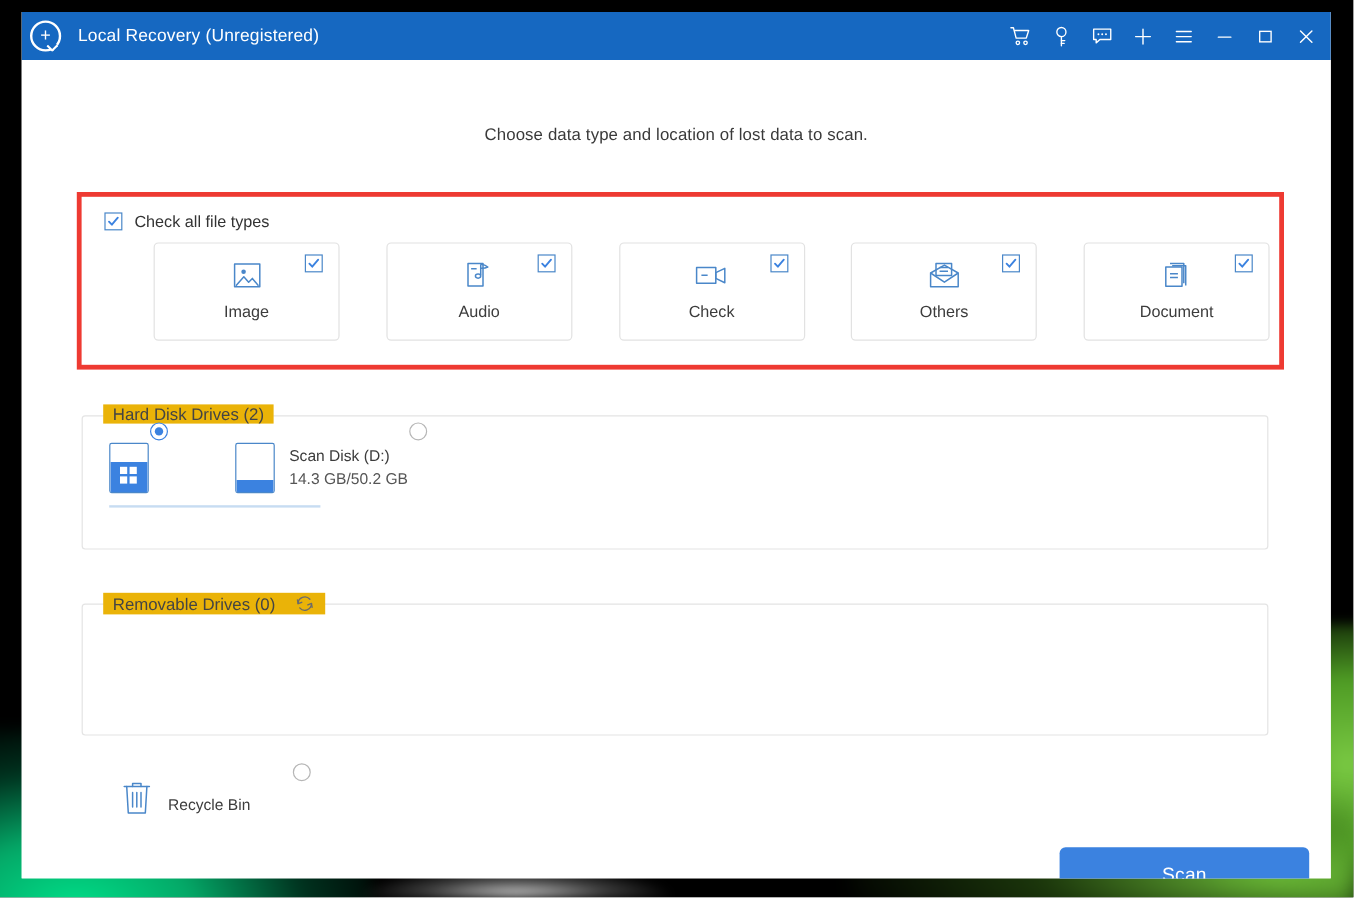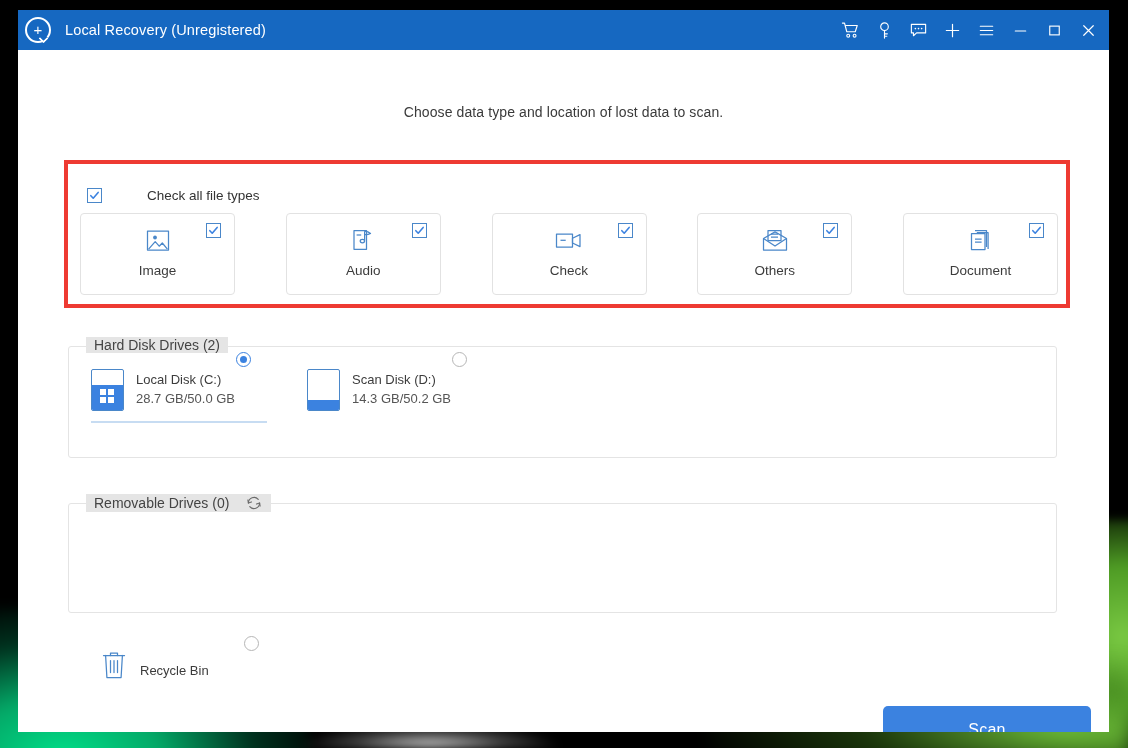--- a/index.html
+++ b/index.html
@@ -140,22 +140,21 @@
     left: 46px;
     top: 110px;
     width: 1006px;
     height: 148px;
     border: 4px solid #ee3a32;
     background: #ffffff;
   }
   #check-all-row {
     display: flex;
     align-items: center;
-    padding: 24px 0 0 19px;
-    gap: 35px;
+    padding: 13px 0 0 19px;
   }
   .cbox {
     width: 15px; height: 15px;
     border: 1px solid #4a87c9;
     background: #ffffff;
     display: flex; align-items: center; justify-content: center;
     flex: 0 0 auto;
     cursor: default;
   }
   .cbox svg { display:block; }
@@ -163,20 +162,21 @@
     margin-left: 10px;
     font-size: 13.5px;
     color: #333333;
   }
 
   #filetype-cards {
     display: flex;
     gap: 0px;
     padding: 10px 8px 0 12px;
     justify-content: space-between;
+    margin-left: 48px;
   }
   .ft-card {
     width: 155px;
     height: 82px;
     border: 1px solid #e2e2e2;
     border-radius: 4px;
     background: #ffffff;
     position: relative;
     display: flex;
     flex-direction: column;
@@ -209,21 +209,21 @@
   .group {
     position: absolute;
     border: 1px solid #e4e4e4;
     border-radius: 3px;
     background: #ffffff;
   }
   .group-legend {
     position: absolute;
     top: -10px;
     left: 17px;
-    background: #e5e5e5;
+    background: #eab308;
     padding: 0 8px;
     font-size: 14px;
     color: #444444;
     display: flex;
     align-items: center;
     gap: 16px;
     white-space: nowrap;
   }
   #hdd-group {
     left: 50px;
@@ -551,24 +551,20 @@
           <div class="drive">
             <div class="drive-icon">
               <div class="drive-fill" style="height:62%"></div>
               <div class="win-logo">
                 <i></i>
                   <i></i>
                   <i></i>
                   <i></i>
               </div>
             </div>
-            <div class="drive-text">
-              <div class="drive-name">Local Disk (C:)</div>
-              <div class="drive-size">28.7 GB/50.0 GB</div>
-            </div>
             <div class="radio checked"></div>
             <div class="drive-underline"></div>
           </div>
 
           <div class="drive">
             <div class="drive-icon">
               <div class="drive-fill" style="height:26%"></div>
             </div>
             <div class="drive-text">
               <div class="drive-name">Scan Disk (D:)</div>

